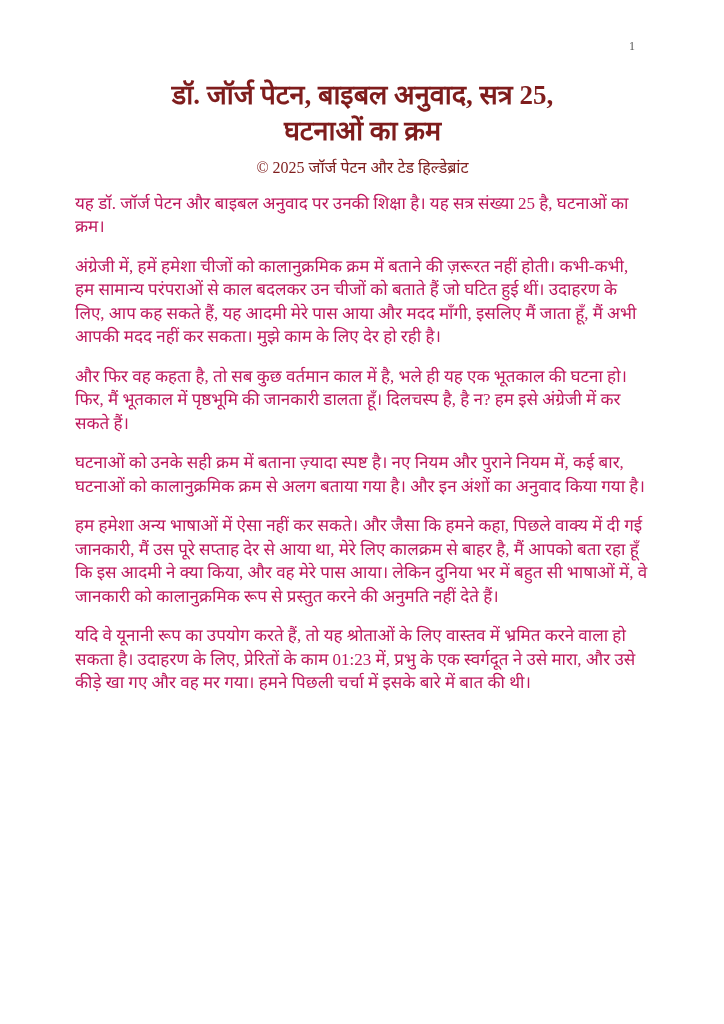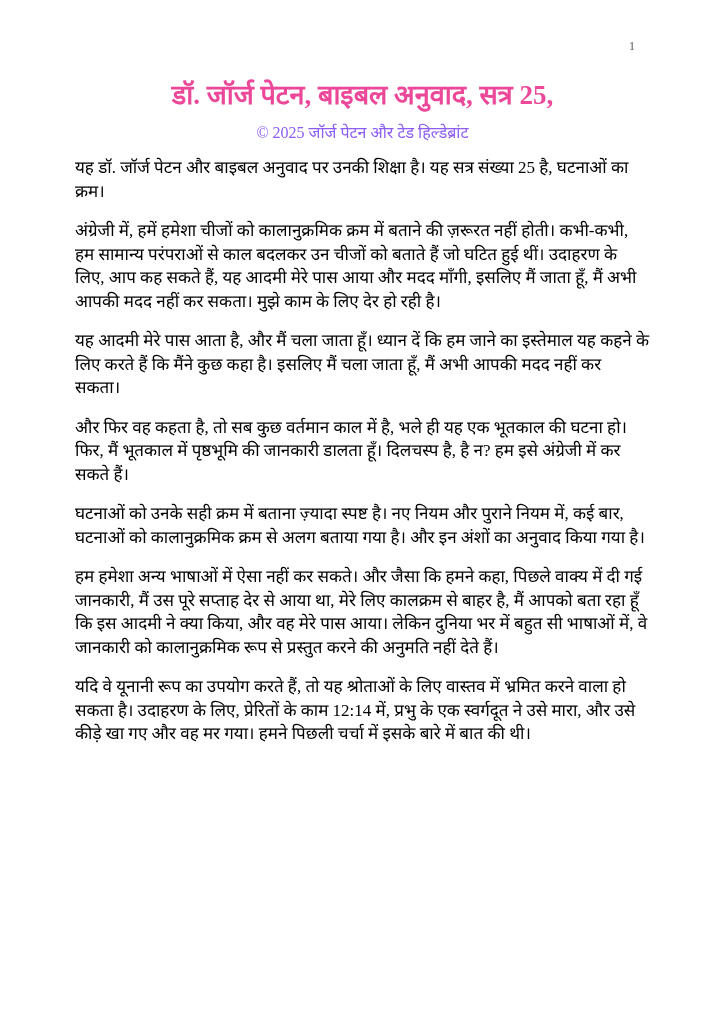--- a/index.html
+++ b/index.html
@@ -30,57 +30,57 @@
   }
   .doc-header {
     margin-top: 78px;
     text-align: center;
   }
   .doc-title {
     margin: 8px;
     font-size: 27px;
     font-weight: 700;
     line-height: 1.32;
-    color: #ec4899;
+    color: #7f1d1d;
     letter-spacing: 0px;
   }
   .copyright {
     margin-top: 2px;
     font-size: 16px;
     line-height: 1.35;
-    color: #8b5cf6;
+    color: #7f1d1d;
   }
   .doc-body {
     margin-top: 13px;
   }
   .doc-body p {
     margin: 0 0 16px 0;
     font-size: 17px;
     line-height: 23.5px;
     text-align: left;
-    color: #000000;
+    color: #be185d;
   }
 </style>
 </head>
 <body>
 
 <div class="page">
 
   <div class="page-number">1</div>
 
   <header class="doc-header">
     <h1 class="doc-title">
       <span>डॉ. जॉर्ज पेटन, बाइबल अनुवाद, सत्र 25,</span><br>
+      <span>घटनाओं का क्रम</span>
     </h1>
     <div class="copyright">© 2025 जॉर्ज पेटन और टेड हिल्डेब्रांट</div>
   </header>
 
   <main class="doc-body">
     <p>यह डॉ. जॉर्ज पेटन और बाइबल अनुवाद पर उनकी शिक्षा है। यह सत्र संख्या 25 है, घटनाओं का क्रम।</p>
     <p>अंग्रेजी में, हमें हमेशा चीजों को कालानुक्रमिक क्रम में बताने की ज़रूरत नहीं होती। कभी-कभी, हम सामान्य परंपराओं से काल बदलकर उन चीजों को बताते हैं जो घटित हुई थीं। उदाहरण के लिए, आप कह सकते हैं, यह आदमी मेरे पास आया और मदद माँगी, इसलिए मैं जाता हूँ, मैं अभी आपकी मदद नहीं कर सकता। मुझे काम के लिए देर हो रही है।</p>
-    <p>यह आदमी मेरे पास आता है, और मैं चला जाता हूँ। ध्यान दें कि हम जाने का इस्तेमाल यह कहने के लिए करते हैं कि मैंने कुछ कहा है। इसलिए मैं चला जाता हूँ, मैं अभी आपकी मदद नहीं कर सकता।</p>
     <p>और फिर वह कहता है, तो सब कुछ वर्तमान काल में है, भले ही यह एक भूतकाल की घटना हो। फिर, मैं भूतकाल में पृष्ठभूमि की जानकारी डालता हूँ। दिलचस्प है, है न? हम इसे अंग्रेजी में कर सकते हैं।</p>
     <p>घटनाओं को उनके सही क्रम में बताना ज़्यादा स्पष्ट है। नए नियम और पुराने नियम में, कई बार, घटनाओं को कालानुक्रमिक क्रम से अलग बताया गया है। और इन अंशों का अनुवाद किया गया है।</p>
     <p>हम हमेशा अन्य भाषाओं में ऐसा नहीं कर सकते। और जैसा कि हमने कहा, पिछले वाक्य में दी गई जानकारी, मैं उस पूरे सप्ताह देर से आया था, मेरे लिए कालक्रम से बाहर है, मैं आपको बता रहा हूँ कि इस आदमी ने क्या किया, और वह मेरे पास आया। लेकिन दुनिया भर में बहुत सी भाषाओं में, वे जानकारी को कालानुक्रमिक रूप से प्रस्तुत करने की अनुमति नहीं देते हैं।</p>
-    <p>यदि वे यूनानी रूप का उपयोग करते हैं, तो यह श्रोताओं के लिए वास्तव में भ्रमित करने वाला हो सकता है। उदाहरण के लिए, प्रेरितों के काम 12:14 में, प्रभु के एक स्वर्गदूत ने उसे मारा, और उसे कीड़े खा गए और वह मर गया। हमने पिछली चर्चा में इसके बारे में बात की थी।</p>
+    <p>यदि वे यूनानी रूप का उपयोग करते हैं, तो यह श्रोताओं के लिए वास्तव में भ्रमित करने वाला हो सकता है। उदाहरण के लिए, प्रेरितों के काम 01:23 में, प्रभु के एक स्वर्गदूत ने उसे मारा, और उसे कीड़े खा गए और वह मर गया। हमने पिछली चर्चा में इसके बारे में बात की थी।</p>
   </main>
 
 </div>
 
 </body></html>

